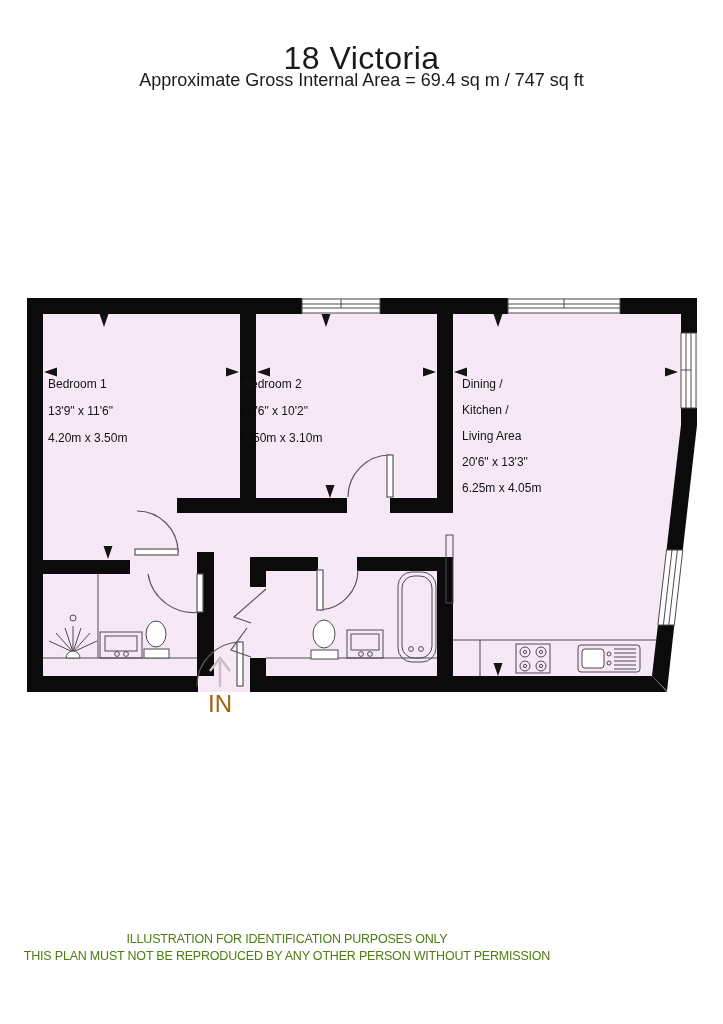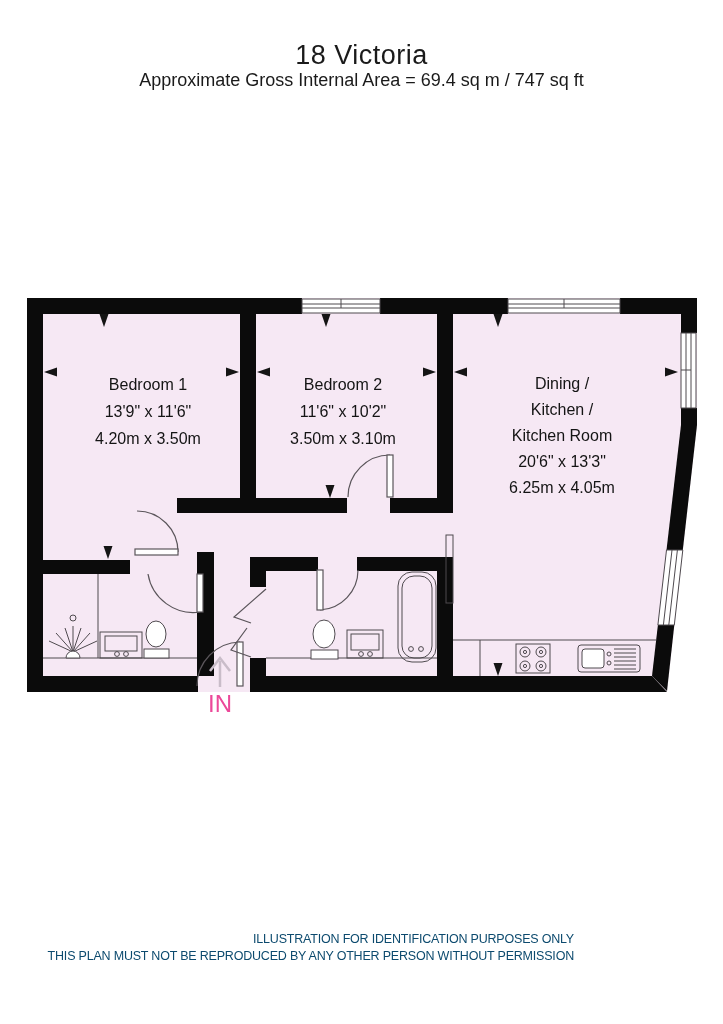--- a/index.html
+++ b/index.html
@@ -1,27 +1,27 @@
 <!DOCTYPE html>
 <html><head>
 <meta charset="utf-8">
 <style>
   html,body{margin:0;padding:0;background:#ffffff;}
   .page{position:relative;width:723px;height:1024px;background:#ffffff;overflow:hidden;
         font-family:"Liberation Sans", sans-serif;color:#111;}
   .title{position:absolute;top:40px;left:0;width:723px;text-align:center;
-         font-size:27px;letter-spacing:.5px;color:#1a1a1a;}
+         font-size:32px;letter-spacing:.5px;color:#1a1a1a;}
   .subtitle{position:absolute;top:70px;left:0;width:723px;text-align:center;
             font-size:18px;color:#1a1a1a;}
   .plan-svg{position:absolute;top:0;left:0;}
-  .room-label{position:absolute;text-align:center;font-size:16px;line-height:27px;color:#141414;}
+  .room-label{position:absolute;text-align:left;font-size:12px;line-height:27px;color:#141414;}
   .in-label{position:absolute;top:690px;left:170px;width:100px;text-align:center;
-            font-size:24px;color:#ec4899;}
-  .footer{position:absolute;top:931px;left:0;width:574px;text-align:right;
-          font-size:12.5px;line-height:16.5px;letter-spacing:-0.2px;color:#0c4a6e;}
+            font-size:24px;color:#a16207;}
+  .footer{position:absolute;top:931px;left:0;width:574px;text-align:center;
+          font-size:12.5px;line-height:16.5px;letter-spacing:-0.2px;color:#4d7c0f;}
   .footer div{white-space:pre;}
 </style>
 </head>
 <body>
 
 <div class="page">
 
   <div class="title">18 Victoria</div>
   <div class="subtitle">Approximate Gross Internal Area = 69.4 sq m / 747 sq ft</div>
 
@@ -199,21 +199,21 @@
 
   <div class="room-label" style="left:243px;top:371px;width:200px">
     <div>Bedroom 2</div>
     <div>11'6" x 10'2"</div>
     <div>3.50m x 3.10m</div>
   </div>
 
   <div class="room-label" style="left:462px;top:371px;width:200px;line-height:26px">
     <div>Dining /</div>
     <div>Kitchen /</div>
-    <div>Kitchen Room</div>
+    <div>Living Area</div>
     <div>20'6" x 13'3"</div>
     <div>6.25m x 4.05m</div>
   </div>
 
   <div class="in-label">IN</div>
 
   <div class="footer">
     <div>ILLUSTRATION FOR IDENTIFICATION PURPOSES ONLY</div>
     <div>THIS PLAN MUST NOT BE REPRODUCED BY ANY OTHER PERSON WITHOUT PERMISSION</div>
   </div>

